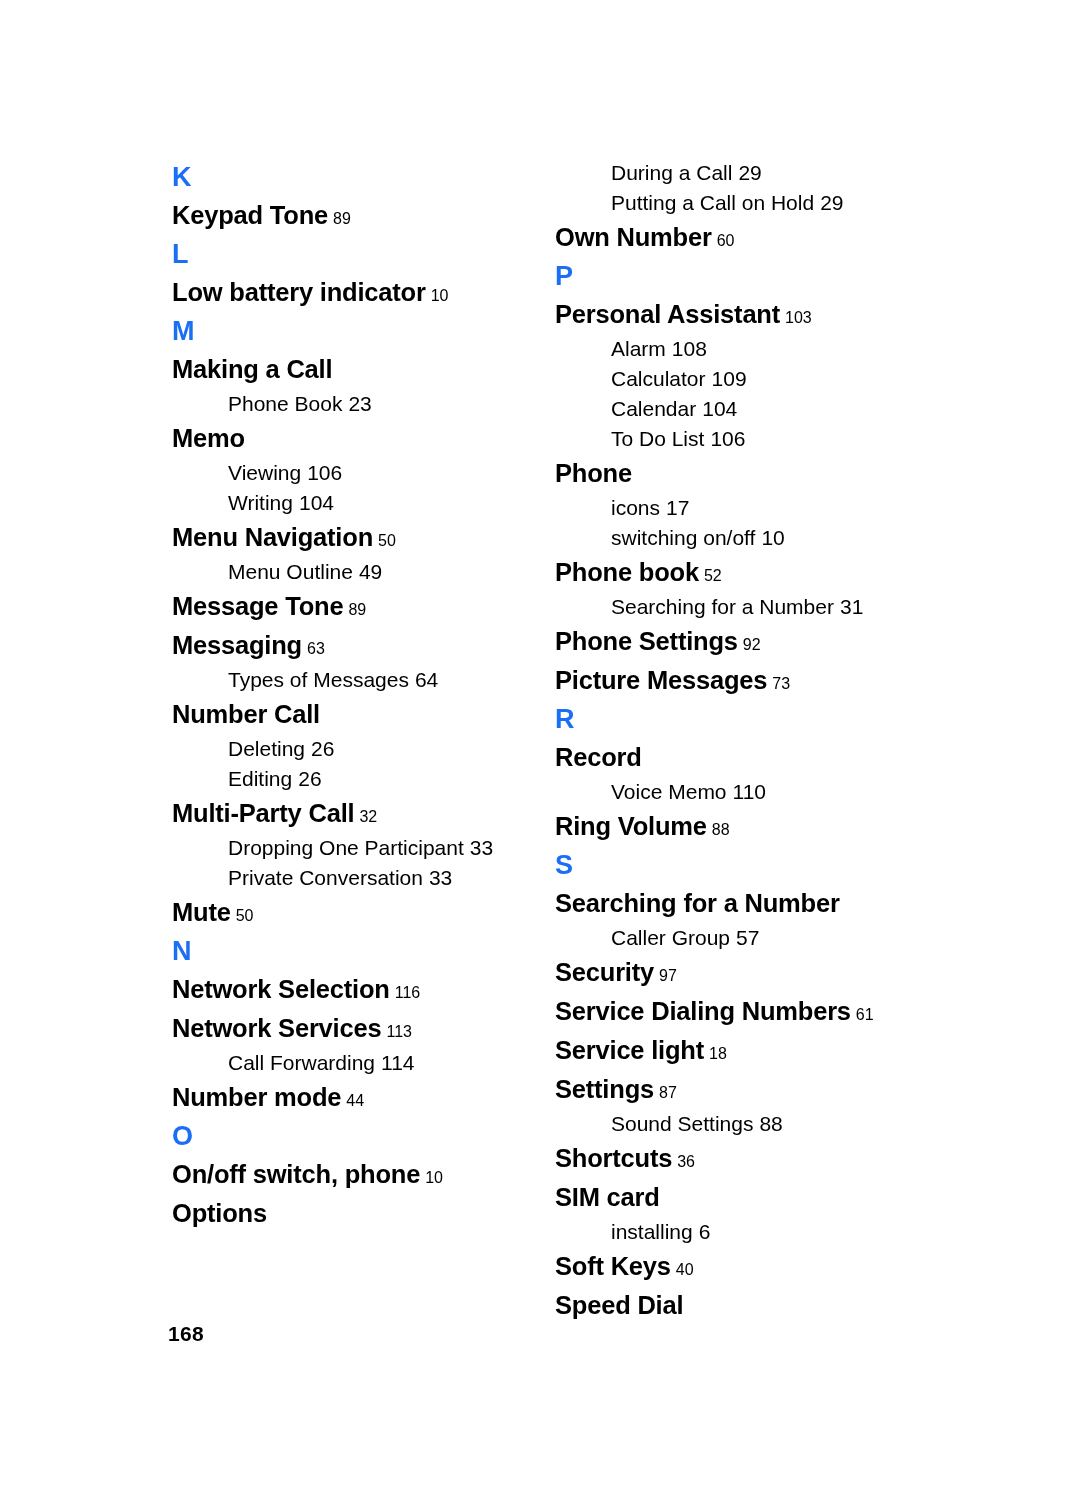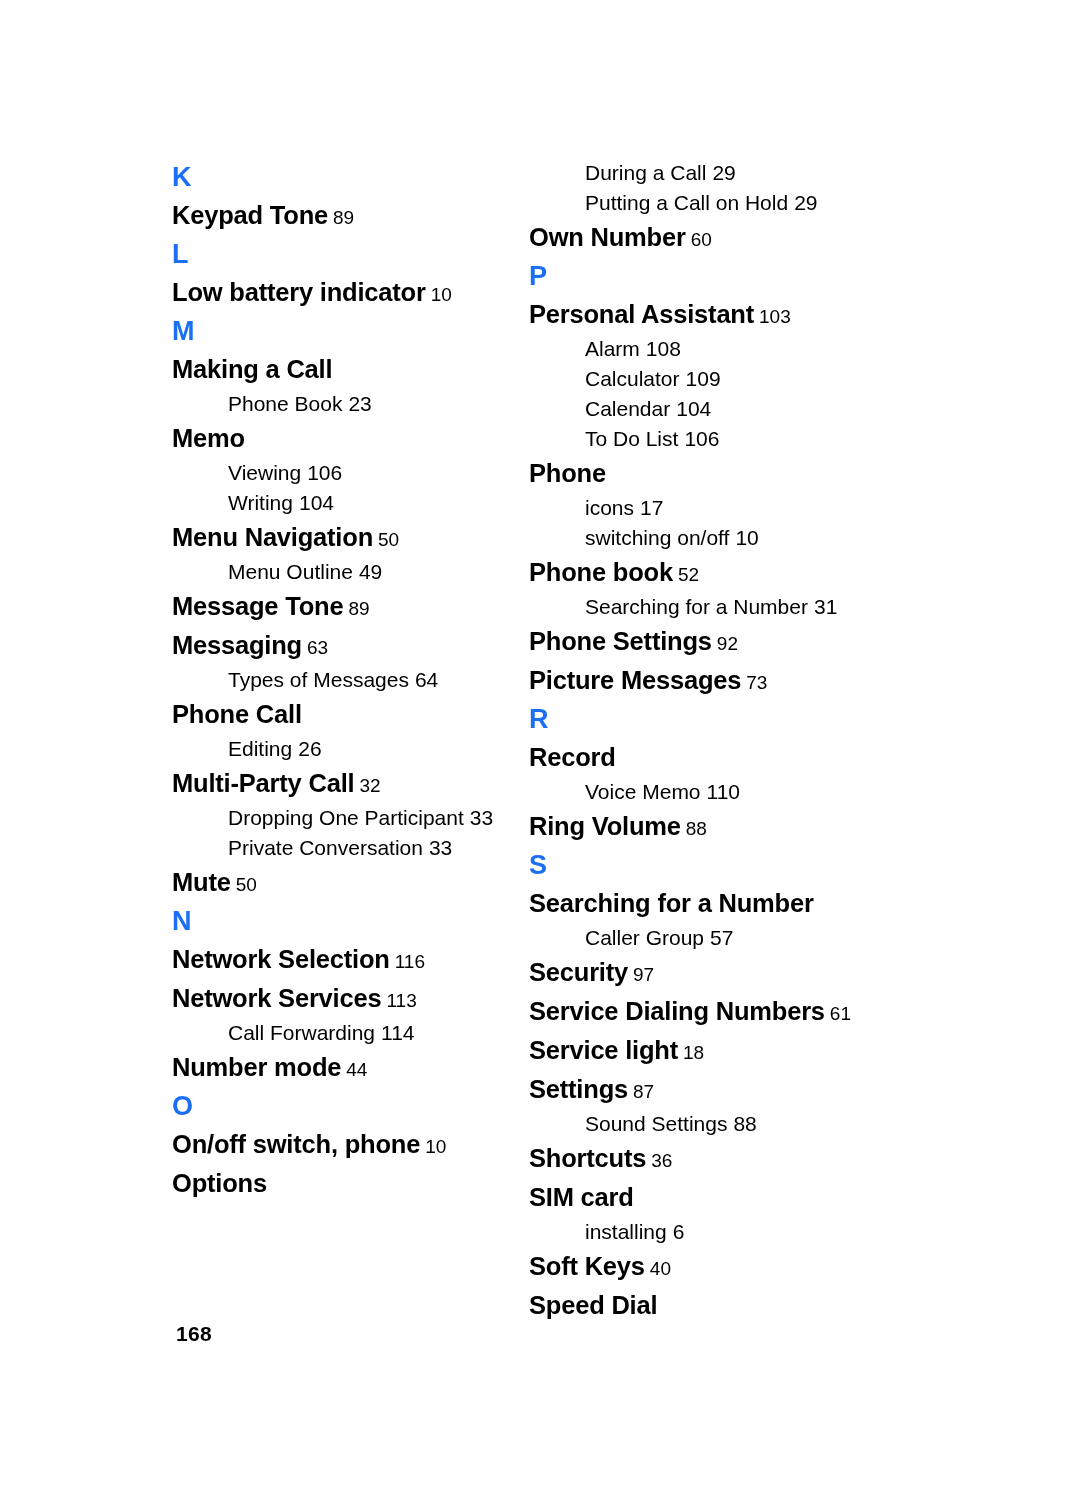--- a/index.html
+++ b/index.html
@@ -38,21 +38,21 @@
     display: flex;
     flex-direction: column;
   }
 
   .column-left {
     margin-left: 172px;
     width: 350px;
   }
 
   .column-right {
-    margin-left: 7px;
+    margin-left: 33px;
     width: 380px;
   }
 
   
   .letter-heading {
     color: #1b6ff5;
     font-weight: bold;
     font-size: 27px;
     line-height: 38px;
     font-stretch: condensed;
@@ -67,21 +67,21 @@
     white-space: nowrap;
   }
   .entry-title {
     font-weight: bold;
     font-size: 25.5px;
     font-stretch: condensed;
     letter-spacing: -0.2px;
   }
   .entry-page {
     font-weight: normal;
-    font-size: 19px;
+    font-size: 16px;
     font-stretch: condensed;
     margin-left: 5px;
   }
 
   
   .subentry {
     line-height: 30px;
     height: 30px;
     margin-left: 56px;
     white-space: nowrap;
@@ -93,21 +93,21 @@
   }
   .subentry-page {
     font-weight: normal;
     font-size: 21px;
     font-stretch: condensed;
     margin-left: 6px;
   }
 
   .page-number {
     position: absolute;
-    left: 176px;
+    left: 168px;
     top: 1322px;
     font-weight: bold;
     font-size: 21px;
     font-stretch: condensed;
     letter-spacing: 0.3px;
   }
 </style>
 </head>
 <body>
 
@@ -123,21 +123,22 @@
         <div class="entry"><span class="entry-title">Making a Call</span></div>
         <div class="subentry"><span class="subentry-title">Phone Book</span><span class="subentry-page">23</span></div>
         <div class="entry"><span class="entry-title">Memo</span></div>
         <div class="subentry"><span class="subentry-title">Viewing</span><span class="subentry-page">106</span></div>
         <div class="subentry"><span class="subentry-title">Writing</span><span class="subentry-page">104</span></div>
         <div class="entry"><span class="entry-title">Menu Navigation</span><span class="entry-page">50</span></div>
         <div class="subentry"><span class="subentry-title">Menu Outline</span><span class="subentry-page">49</span></div>
         <div class="entry"><span class="entry-title">Message Tone</span><span class="entry-page">89</span></div>
         <div class="entry"><span class="entry-title">Messaging</span><span class="entry-page">63</span></div>
         <div class="subentry"><span class="subentry-title">Types of Messages</span><span class="subentry-page">64</span></div>
-        <div class="entry"><span class="entry-title">Phone Call</span></div>
+        <div class="entry"><span class="entry-title">Number Call</span></div>
+        <div class="subentry"><span class="subentry-title">Deleting</span><span class="subentry-page">26</span></div>
         <div class="subentry"><span class="subentry-title">Editing</span><span class="subentry-page">26</span></div>
         <div class="entry"><span class="entry-title">Multi-Party Call</span><span class="entry-page">32</span></div>
         <div class="subentry"><span class="subentry-title">Dropping One Participant</span><span class="subentry-page">33</span></div>
         <div class="subentry"><span class="subentry-title">Private Conversation</span><span class="subentry-page">33</span></div>
         <div class="entry"><span class="entry-title">Mute</span><span class="entry-page">50</span></div>
         <div class="letter-heading">N</div>
         <div class="entry"><span class="entry-title">Network Selection</span><span class="entry-page">116</span></div>
         <div class="entry"><span class="entry-title">Network Services</span><span class="entry-page">113</span></div>
         <div class="subentry"><span class="subentry-title">Call Forwarding</span><span class="subentry-page">114</span></div>
         <div class="entry"><span class="entry-title">Number mode</span><span class="entry-page">44</span></div>

